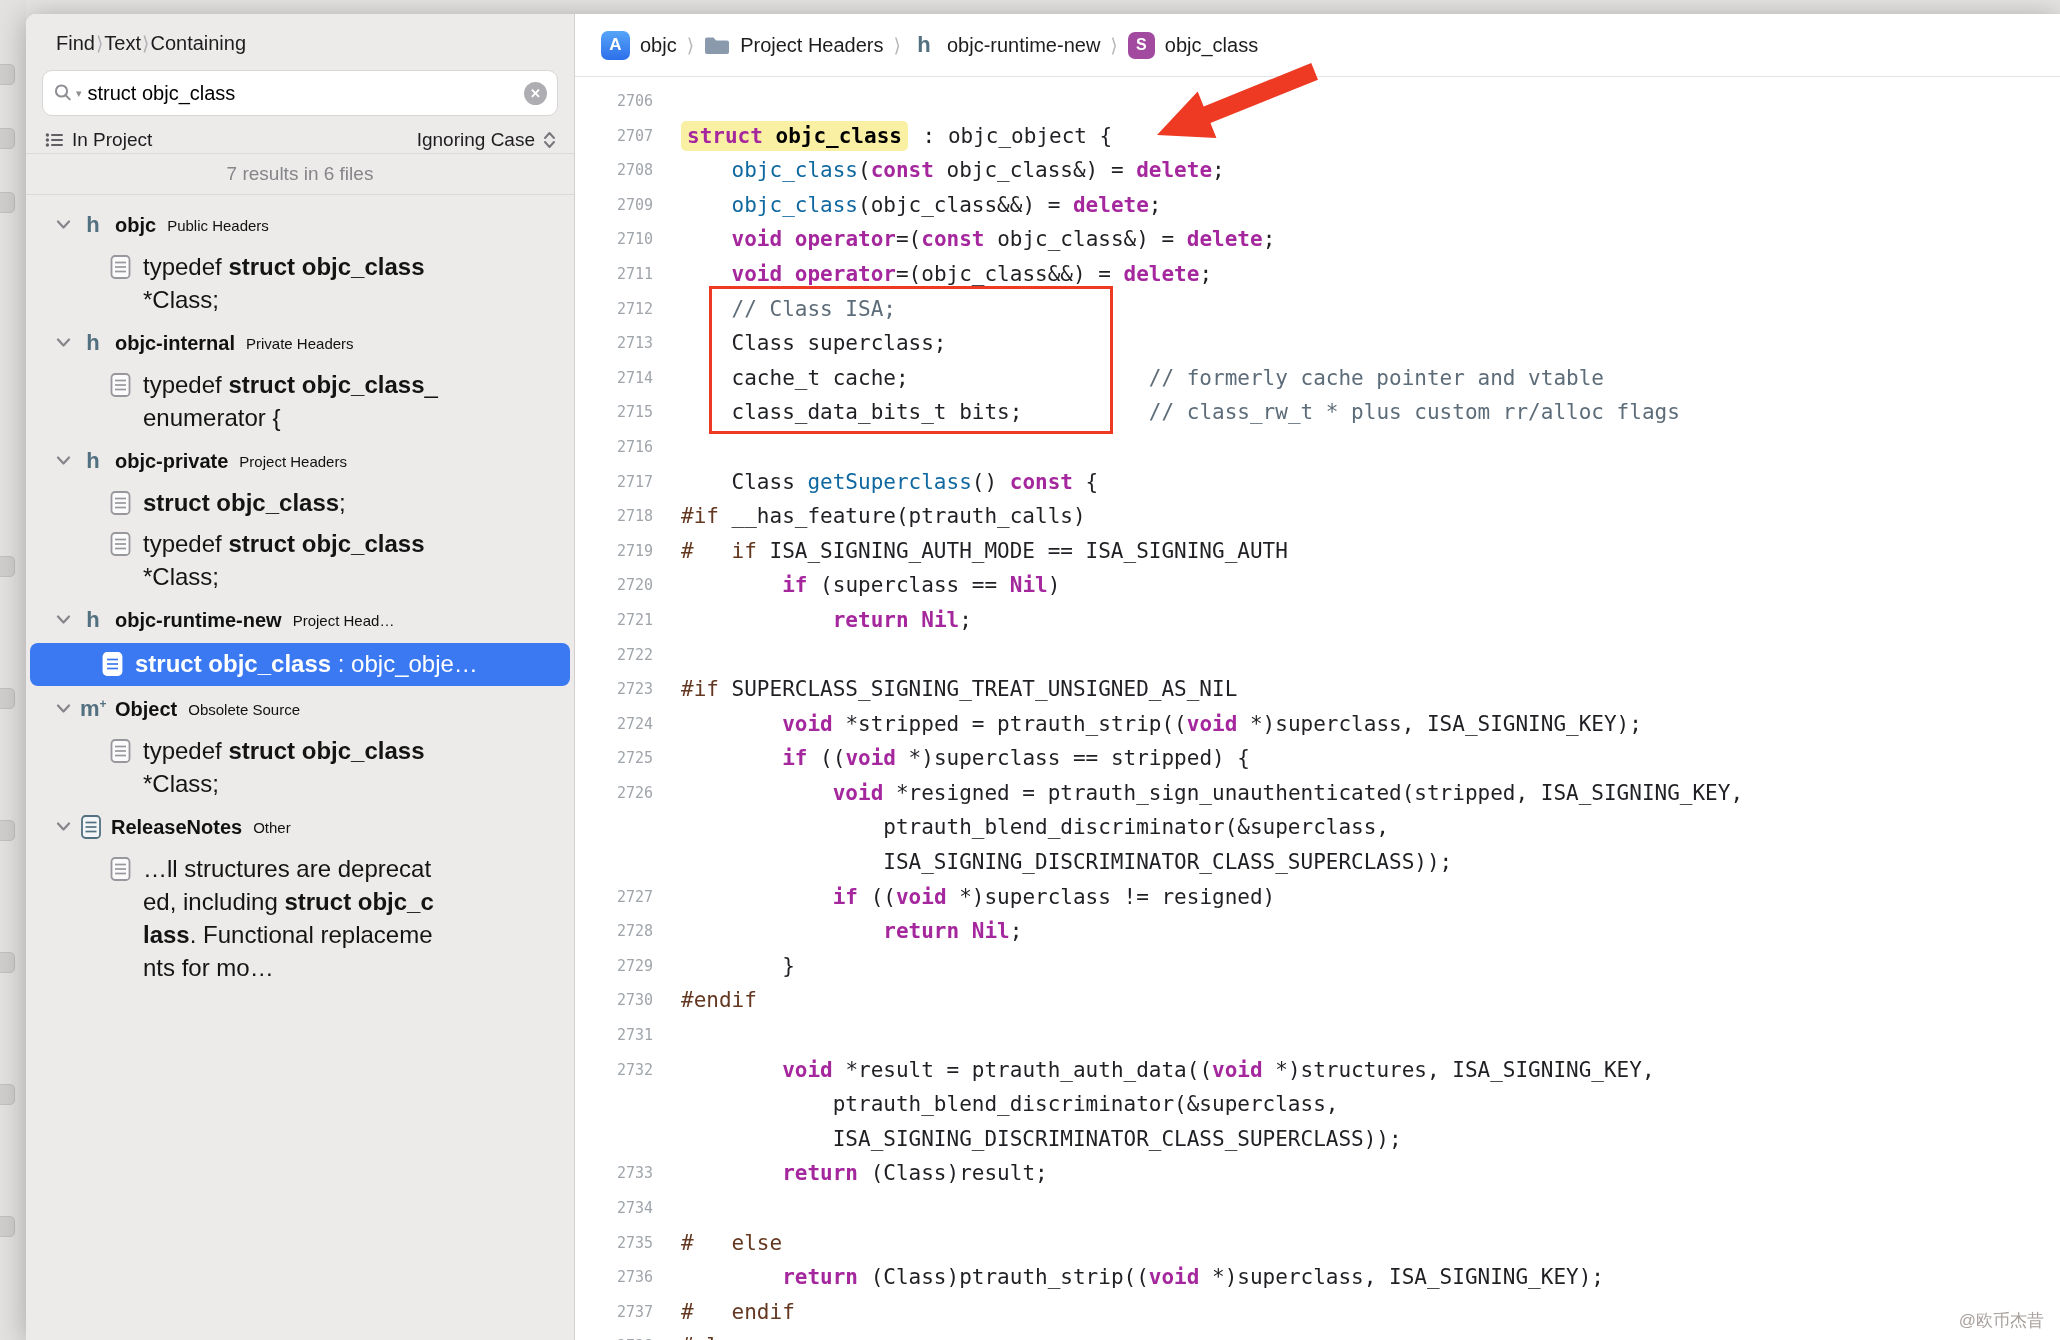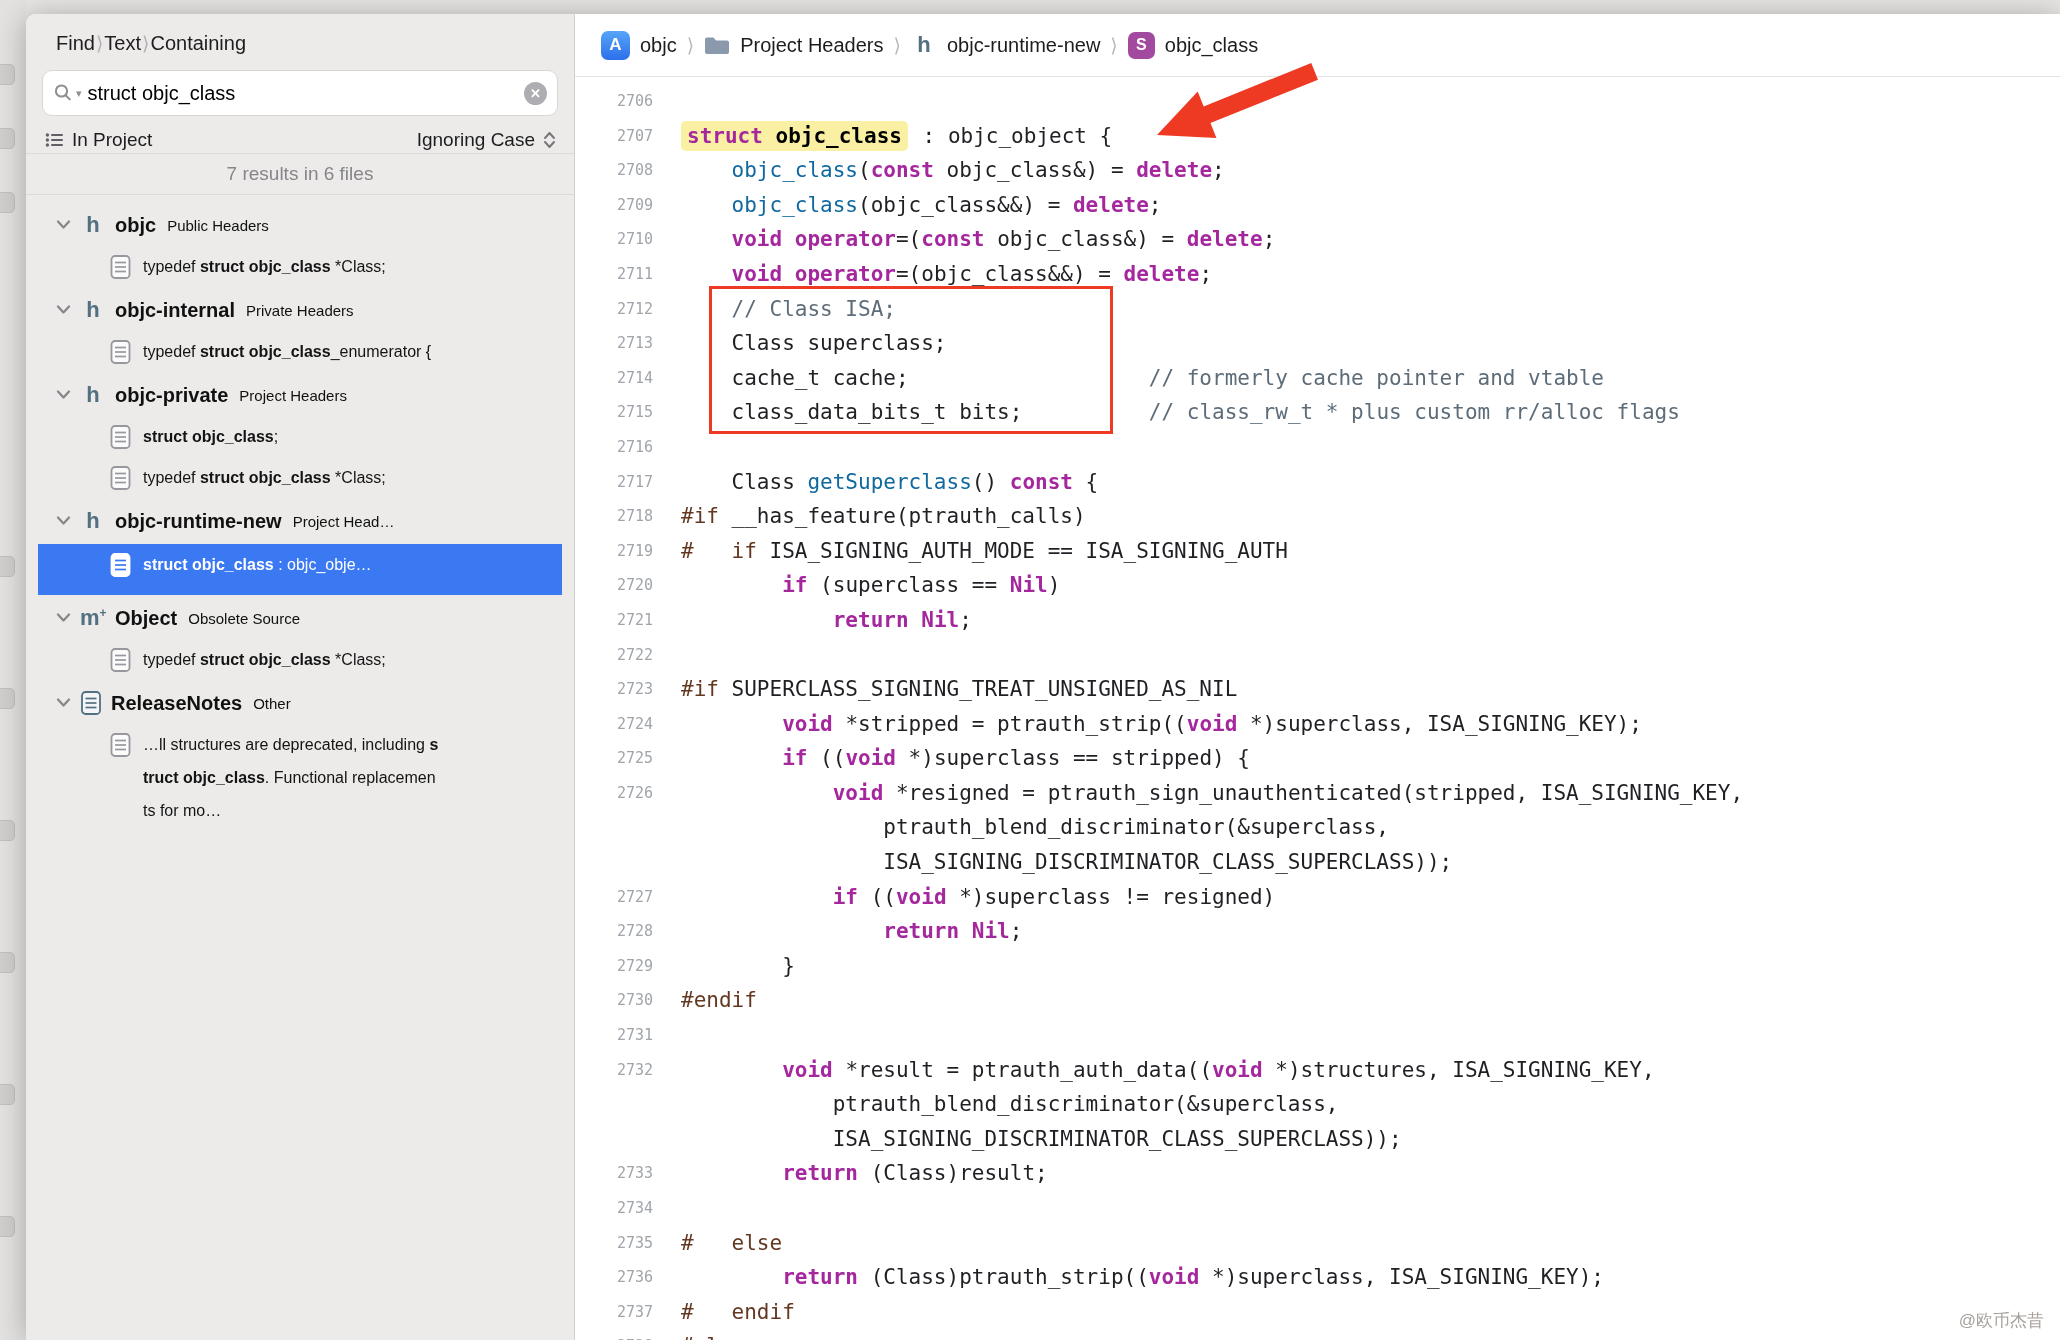--- a/index.html
+++ b/index.html
@@ -22,23 +22,23 @@
 .summary{border-top:1px solid #DBDAD9;border-bottom:1px solid #DBDAD9;text-align:center;padding:9px 14px;color:#85858A;font-size:19px}
 .tree{padding-top:8px;flex:1;overflow:hidden}
 .tree-group{display:flex;align-items:center;gap:9px;height:44px;padding-left:30px}
 .tree-chevron{flex-shrink:0}
 .letter-icon{font-weight:700;font-size:22px;color:#52707F;width:26px;text-align:center;line-height:1;flex-shrink:0}
 .letter-icon sup{font-size:12px}
 .g-name{font-weight:700;font-size:20px;color:#111;white-space:nowrap}
 .g-kind{font-size:15px;color:#111;margin-left:2px;white-space:nowrap}
 .tree-item{display:flex;align-items:flex-start;gap:12px;padding:3px 14px 5px 84px}
 .tree-item .doc-icon{margin-top:4px;flex-shrink:0}
-.item-text{width:296px;font-size:16px;line-height:33px;color:#141414;word-break:break-all}
+.item-text{width:296px;font-size:24px;line-height:33px;color:#141414;word-break:break-all}
 .item-text .b{font-weight:700}
-.tree-item.selected{background:var(--sel);border-radius:0;margin:1px 12px;padding:4px 10px 14px 72px}
+.tree-item.selected{background:var(--sel);border-radius:8px;margin:1px 4px;padding:4px 10px 6px 72px}
 .tree-item.selected .item-text{color:#fff;white-space:nowrap;overflow:hidden;width:auto;max-width:410px}
 
 .editor{flex:1;position:relative;background:#fff;overflow:hidden}
 .jump-bar{height:63px;display:flex;align-items:center;gap:10px;padding-left:26px;border-bottom:1px solid #E4E3E2;font-size:20px;color:#1d1d1f}
 .proj-icon{width:29px;height:29px;border-radius:7px;background:linear-gradient(180deg,#57A5F8,#2C6FEA);color:#fff;font-weight:700;font-size:17px;display:flex;align-items:center;justify-content:center;flex-shrink:0}
 .struct-icon{width:27px;height:27px;border-radius:7px;background:var(--struct_icon);color:#fff;font-weight:700;font-size:16px;display:flex;align-items:center;justify-content:center;flex-shrink:0}
 .jb-sep{color:#B9B9BD;font-size:19px}
 .code{padding-top:7px;font-family:"DejaVu Sans Mono","Liberation Mono",monospace;font-size:21px}
 .code-row{display:flex;height:34.6px;white-space:pre}
 .ln{width:78px;flex-shrink:0;text-align:right;font-size:15px;line-height:34.6px;color:var(--ln)}

